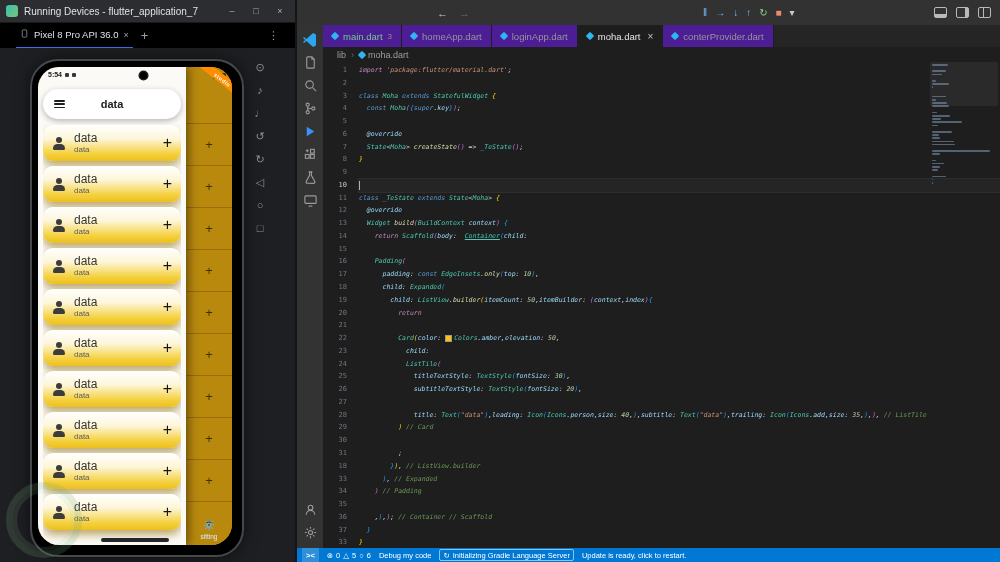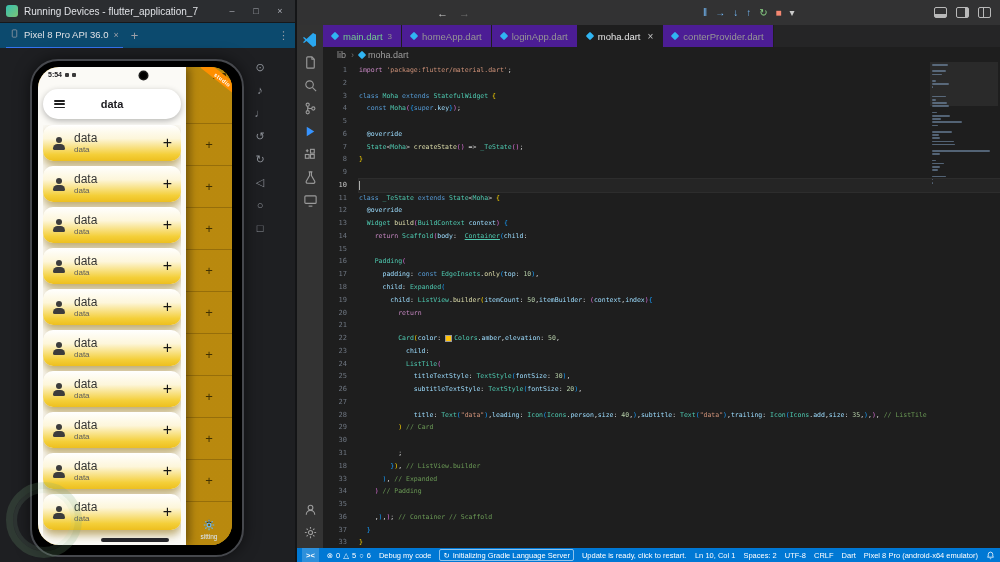--- a/index.html
+++ b/index.html
@@ -6,21 +6,21 @@
   body{width:1000px;height:562px;overflow:hidden;font-family:"Liberation Sans",sans-serif;position:relative;}
   #root{position:absolute;inset:0;}
 
   
   #studio{position:absolute;left:0;top:0;width:295px;height:562px;background:#1e1f22;}
   .as-titlebar{height:22px;background:#2b2d30;display:flex;align-items:center;padding:0 6px;gap:6px;border-bottom:1px solid #17181a;}
   .as-logo{width:12px;height:12px;border-radius:3px;background:linear-gradient(135deg,#35c0b0,#7cc576);flex:none;}
   .as-title{font-size:10px;color:#dfe1e5;white-space:nowrap;overflow:hidden;}
   .win-controls{margin-left:auto;display:flex;gap:6px;}
   .win-btn{width:18px;height:16px;color:#a8abb3;font-size:9px;display:flex;align-items:center;justify-content:center;}
-  .as-tabstrip{height:25px;background:#0c4a6e;display:flex;align-items:center;padding:0 6px;gap:8px;border-bottom:1px solid #141517;}
+  .as-tabstrip{height:25px;background:#000000;display:flex;align-items:center;padding:0 16px;gap:8px;border-bottom:1px solid #141517;}
   .as-tab{display:flex;align-items:center;gap:5px;height:100%;padding:0 4px;border-bottom:2px solid #3574f0;color:#dfe1e5;font-size:9.5px;}
   .as-tab .tab-close{color:#9da0a8;font-size:9px;}
   .as-newtab{color:#9da0a8;font-size:13px;}
   .as-more{margin-left:auto;color:#9da0a8;font-size:11px;}
   .as-content{position:absolute;top:48px;left:0;right:0;bottom:0;background:#1e1f22;}
 
   .phone{position:absolute;left:30px;top:11px;width:210px;height:494px;background:#000;border:2px solid #46484d;border-radius:28px;box-shadow:0 0 16px rgba(0,0,0,.55);}
   .screen{position:absolute;left:6px;top:6px;width:194px;height:478px;border-radius:21px;overflow:hidden;background:#c79104;}
 
   .strip{position:absolute;left:148px;top:0;width:46px;height:100%;background:linear-gradient(rgba(47,27,64,.22),rgba(47,27,64,.22)),#e0a800;}
@@ -89,21 +89,21 @@
   .etab .tclose{font-size:10px;color:#c5c5c5;margin-left:2px;}
 
   .breadcrumbs{position:absolute;left:26px;top:47px;right:0;height:15px;background:#1e1e1e;display:flex;align-items:center;gap:5px;padding-left:14px;font-size:9px;color:#9d9d9d;}
   .bc-sep{color:#6e6e6e;font-size:9px;}
   .bc-item{display:flex;align-items:center;gap:3px;}
 
   .editor{position:absolute;left:26px;top:62px;right:0;bottom:14px;background:#1e1e1e;overflow:hidden;}
   .gutter{position:absolute;left:0;top:2px;width:24px;text-align:right;font-family:"DejaVu Sans Mono",monospace;font-size:7px;color:#6e7681;}
   .gutter div{height:12.78px;line-height:12.78px;}
   .gutter .curnum{color:#c6c6c6;}
-  .code{position:absolute;left:36px;top:2px;right:0;font-family:"DejaVu Sans Mono",monospace;font-size:6.5px;color:#d4d4d4;white-space:pre;}
+  .code{position:absolute;left:36px;top:2px;right:0;font-family:"DejaVu Sans Mono",monospace;font-size:6.5px;color:#d4d4d4;white-space:pre;font-style:italic;}
   .line{height:12.78px;line-height:12.78px;}
   .line.cur{background:rgba(255,255,255,.035);outline:1px solid rgba(255,255,255,.07);}
   .cursor{display:inline-block;width:1px;height:9px;background:#aeafad;vertical-align:middle;}
   .tk-c{color:#C586C0}.tk-k{color:#569CD6}.tk-t{color:#4EC9B0}.tk-f{color:#DCDCAA}.tk-s{color:#CE9178}
   .tk-n{color:#B5CEA8}.tk-p{color:#9CDCFE}.tk-d{color:#D4D4D4}.tk-m{color:#6A9955}
   .tk-b1{color:#FFD700}.tk-b2{color:#DA70D6}.tk-b3{color:#179FFF}
   .tk-u{text-decoration:underline;text-underline-offset:1px;}
   .swatch{display:inline-block;width:5px;height:5px;background:#FFC107;border:1px solid #9a9a9a;margin-right:2px;vertical-align:middle;}
   .minimap{position:absolute;right:2px;top:2px;width:66px;}
   .mm-line{height:1.6px;margin-bottom:1.6px;background:#7f9dbd;opacity:.55;border-radius:1px;}
@@ -531,29 +531,15 @@
             <span>Debug my code</span>
           </span>
           <span class="sb-item sb-boxed">
             <span>↻</span>
             <span>Initializing Gradle Language Server</span>
           </span>
           <span class="sb-item">
             <span>Update is ready, click to restart.</span>
           </span>
         </span>
-      <span class="sb-right">
-          <span class="sb-item">Ln 10, Col 1</span>
-          <span class="sb-item">Spaces: 2</span>
-          <span class="sb-item">UTF-8</span>
-          <span class="sb-item">CRLF</span>
-          <span class="sb-item">Dart</span>
-          <span class="sb-item">Pixel 8 Pro (android-x64 emulator)</span>
-          <span class="sb-item">
-            <svg width="9" height="9" viewBox="0 0 16 16" stroke="#fff" fill="none" stroke-width="1.4">
-              <path d="M8 2a4 4 0 0 0-4 4v3l-1.2 2h10.4L12 9V6a4 4 0 0 0-4-4z"></path>
-              <path d="M6.8 13a1.3 1.3 0 0 0 2.4 0"></path>
-            </svg>
-          </span>
-        </span>
     </div>
   </section>
 </div>
 
 </body></html>

